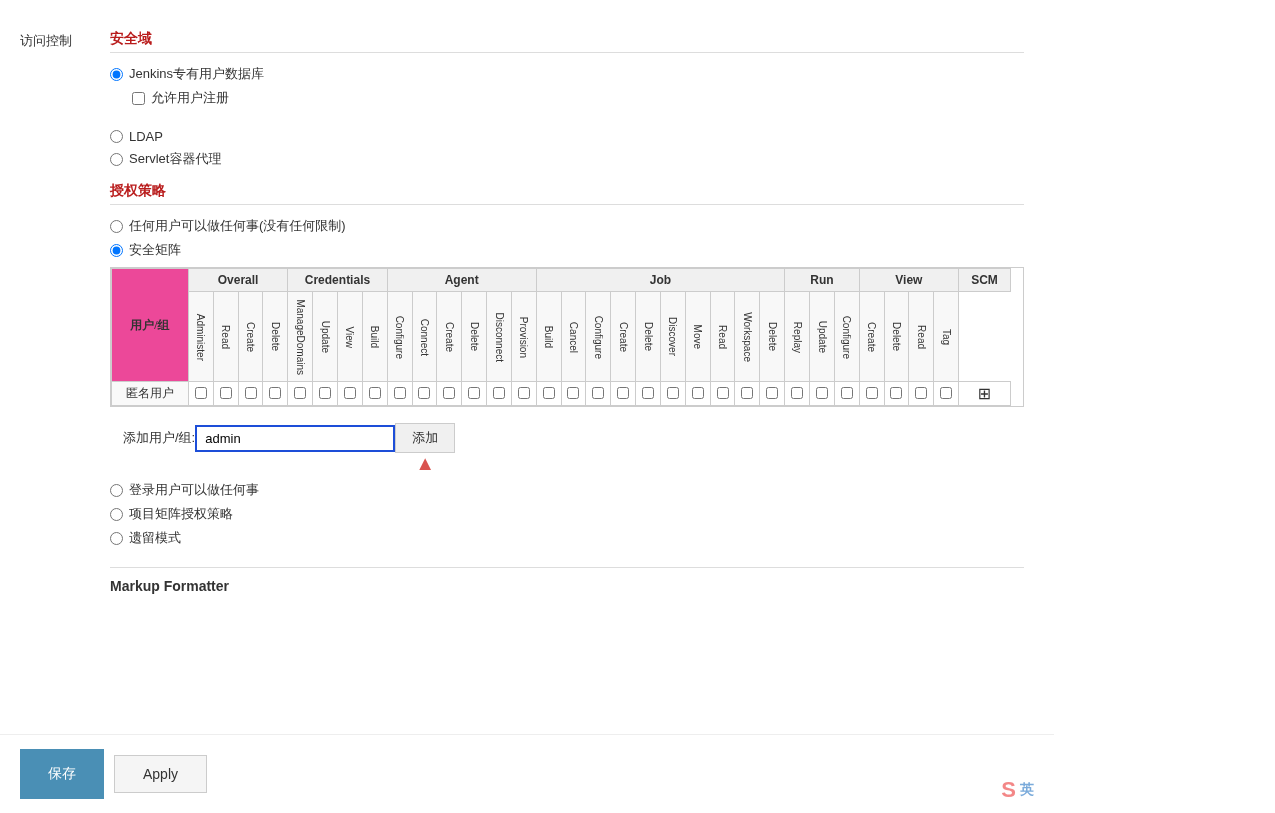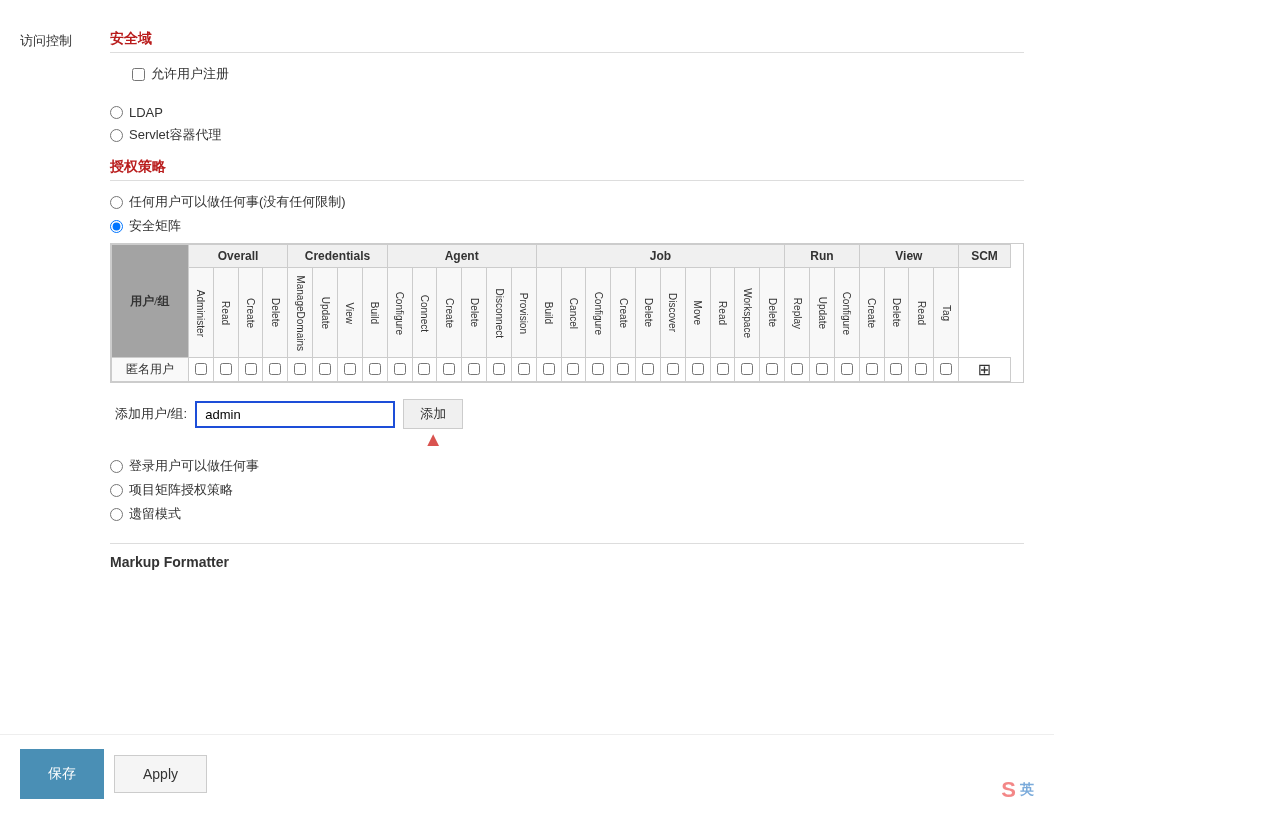--- a/index.html
+++ b/index.html
@@ -115,21 +115,21 @@
       writing-mode: vertical-rl;
       text-orientation: mixed;
       transform: rotate(180deg);
       height: 90px;
       white-space: nowrap;
       font-weight: normal;
       padding: 4px 2px;
     }
 
     .matrix-table .user-group-cell {
-      background: #a3a3a3;
+      background: #ec4899;
       font-weight: bold;
       text-align: center;
       padding: 4px 8px;
       white-space: nowrap;
       font-family: Liberation Serif, serif;
     }
 
     .matrix-table .row-label {
       background: #f9f9f9;
       text-align: center;
@@ -140,22 +140,22 @@
 
     .matrix-table input[type="checkbox"] {
       width: 12px;
       height: 12px;
       cursor: pointer;
     }
 
     .add-user-row {
       display: flex;
       align-items: center;
-      margin: 12px 5px;
-      gap: 8px;
+      margin: 12px 13px;
+      gap: 0;
     }
 
     .add-user-label {
       font-size: 13px;
       white-space: nowrap;
     }
 
     .add-user-input {
       border: 2px solid #1d4ed8;
       padding: 4px 8px;
@@ -266,20 +266,24 @@
 <div class="page-container">
   <div class="main-content">
 
     <div class="left-label">访问控制</div>
 
     <div class="right-content">
 
       <div class="section-title">安全域</div>
 
       <div class="radio-group">
+        <div class="radio-item">
+          <input type="radio" name="security_realm" id="jenkins_db" checked="" style="">
+          <label for="jenkins_db">Jenkins专有用户数据库</label>
+        </div>
         <div class="checkbox-item">
           <input type="checkbox" id="allow_signup" style="">
           <label for="allow_signup">允许用户注册</label>
         </div>
         <div class="radio-item">
           <input type="radio" name="security_realm" id="ldap" style="">
           <label for="ldap">LDAP</label>
         </div>
         <div class="radio-item">
           <input type="radio" name="security_realm" id="servlet" style="">

